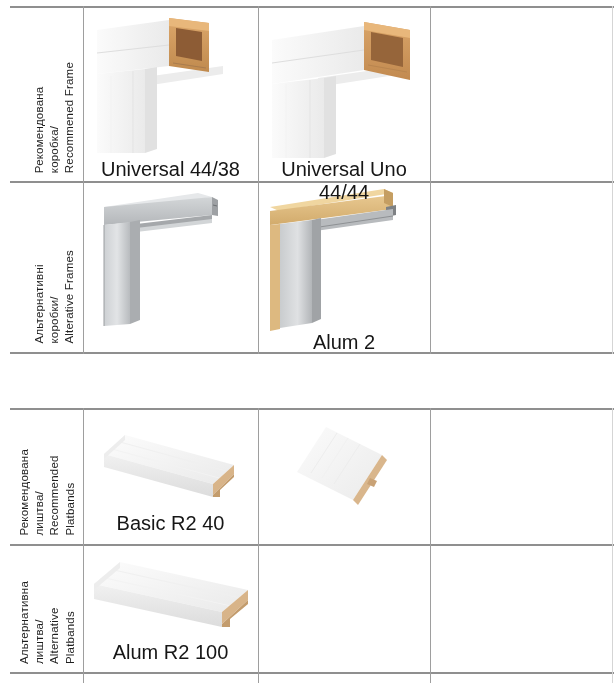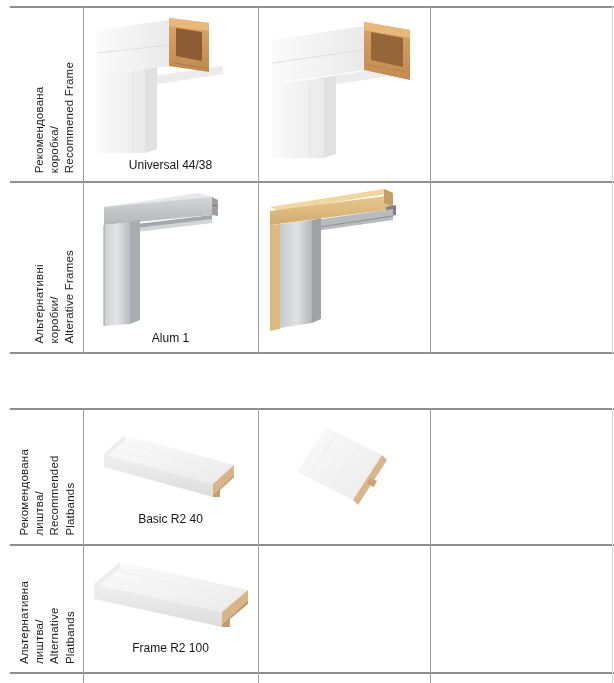--- a/index.html
+++ b/index.html
@@ -5,21 +5,21 @@
   html,body{margin:0;padding:0;background:#fff;}
   .page{position:relative;width:614px;height:683px;background:#fff;overflow:hidden;
         font-family:"Liberation Sans",sans-serif;color:#1b1b1b;}
   .hline{position:absolute;left:10px;width:604px;height:2px;background:#8f8f8f;}
   .vline{position:absolute;width:1px;background:#9e9e9e;}
   .vline-light{position:absolute;width:1px;background:#d5d5d5;}
   .vcell{position:absolute;display:flex;justify-content:flex-end;align-items:flex-end;
          padding:4px 5px 8px 0;box-sizing:border-box;}
   .vlabel{writing-mode:vertical-rl;transform:rotate(180deg);white-space:pre-line;
           font-size:11.5px;line-height:1.32;letter-spacing:.2px;color:#1e1e1e;}
-  .caption{position:absolute;text-align:center;font-size:12px;color:#161616;}
+  .caption{position:absolute;text-align:center;font-size:20px;color:#161616;}
   .img{position:absolute;}
   .img svg{display:block;width:100%;height:100%;}
 </style>
 </head>
 <body>
 
 <div class="page">
 
   <div class="hline" style="top:6px"></div>
   <div class="hline" style="top:181px"></div>
@@ -219,17 +219,18 @@
       <line x1="24" y1="18" x2="150" y2="46" stroke="#f0f0f0"></line>
       <line x1="15" y1="26" x2="141" y2="54" stroke="#f3f3f3"></line>
       <polygon points="4,32 132,60 132,75 4,47" fill="url(#r100f)"></polygon>
       <polygon points="4,32 30,10 30,16 4,38" fill="#ededed"></polygon>
       <polygon points="132,60 158,38 158,48 132,72" fill="#d8b489"></polygon>
       <polygon points="132,72 158,48 158,52 140,67 140,75 132,75" fill="#c39c6d"></polygon>
     </svg>
   </div>
 
   <div class="caption" style="left:83px;top:158px;width:175px">Universal 44/38</div>
-  <div class="caption" style="left:83px;top:331px;width:175px">Alum 1</div>
+  <div class="caption" style="left:258px;top:158px;width:172px">Universal Uno 44/44</div>
+  <div class="caption" style="left:258px;top:331px;width:172px">Alum 2</div>
   <div class="caption" style="left:83px;top:512px;width:175px">Basic R2 40</div>
-  <div class="caption" style="left:83px;top:641px;width:175px">Frame R2 100</div>
+  <div class="caption" style="left:83px;top:641px;width:175px">Alum R2 100</div>
 
 </div>
 
 </body></html>

